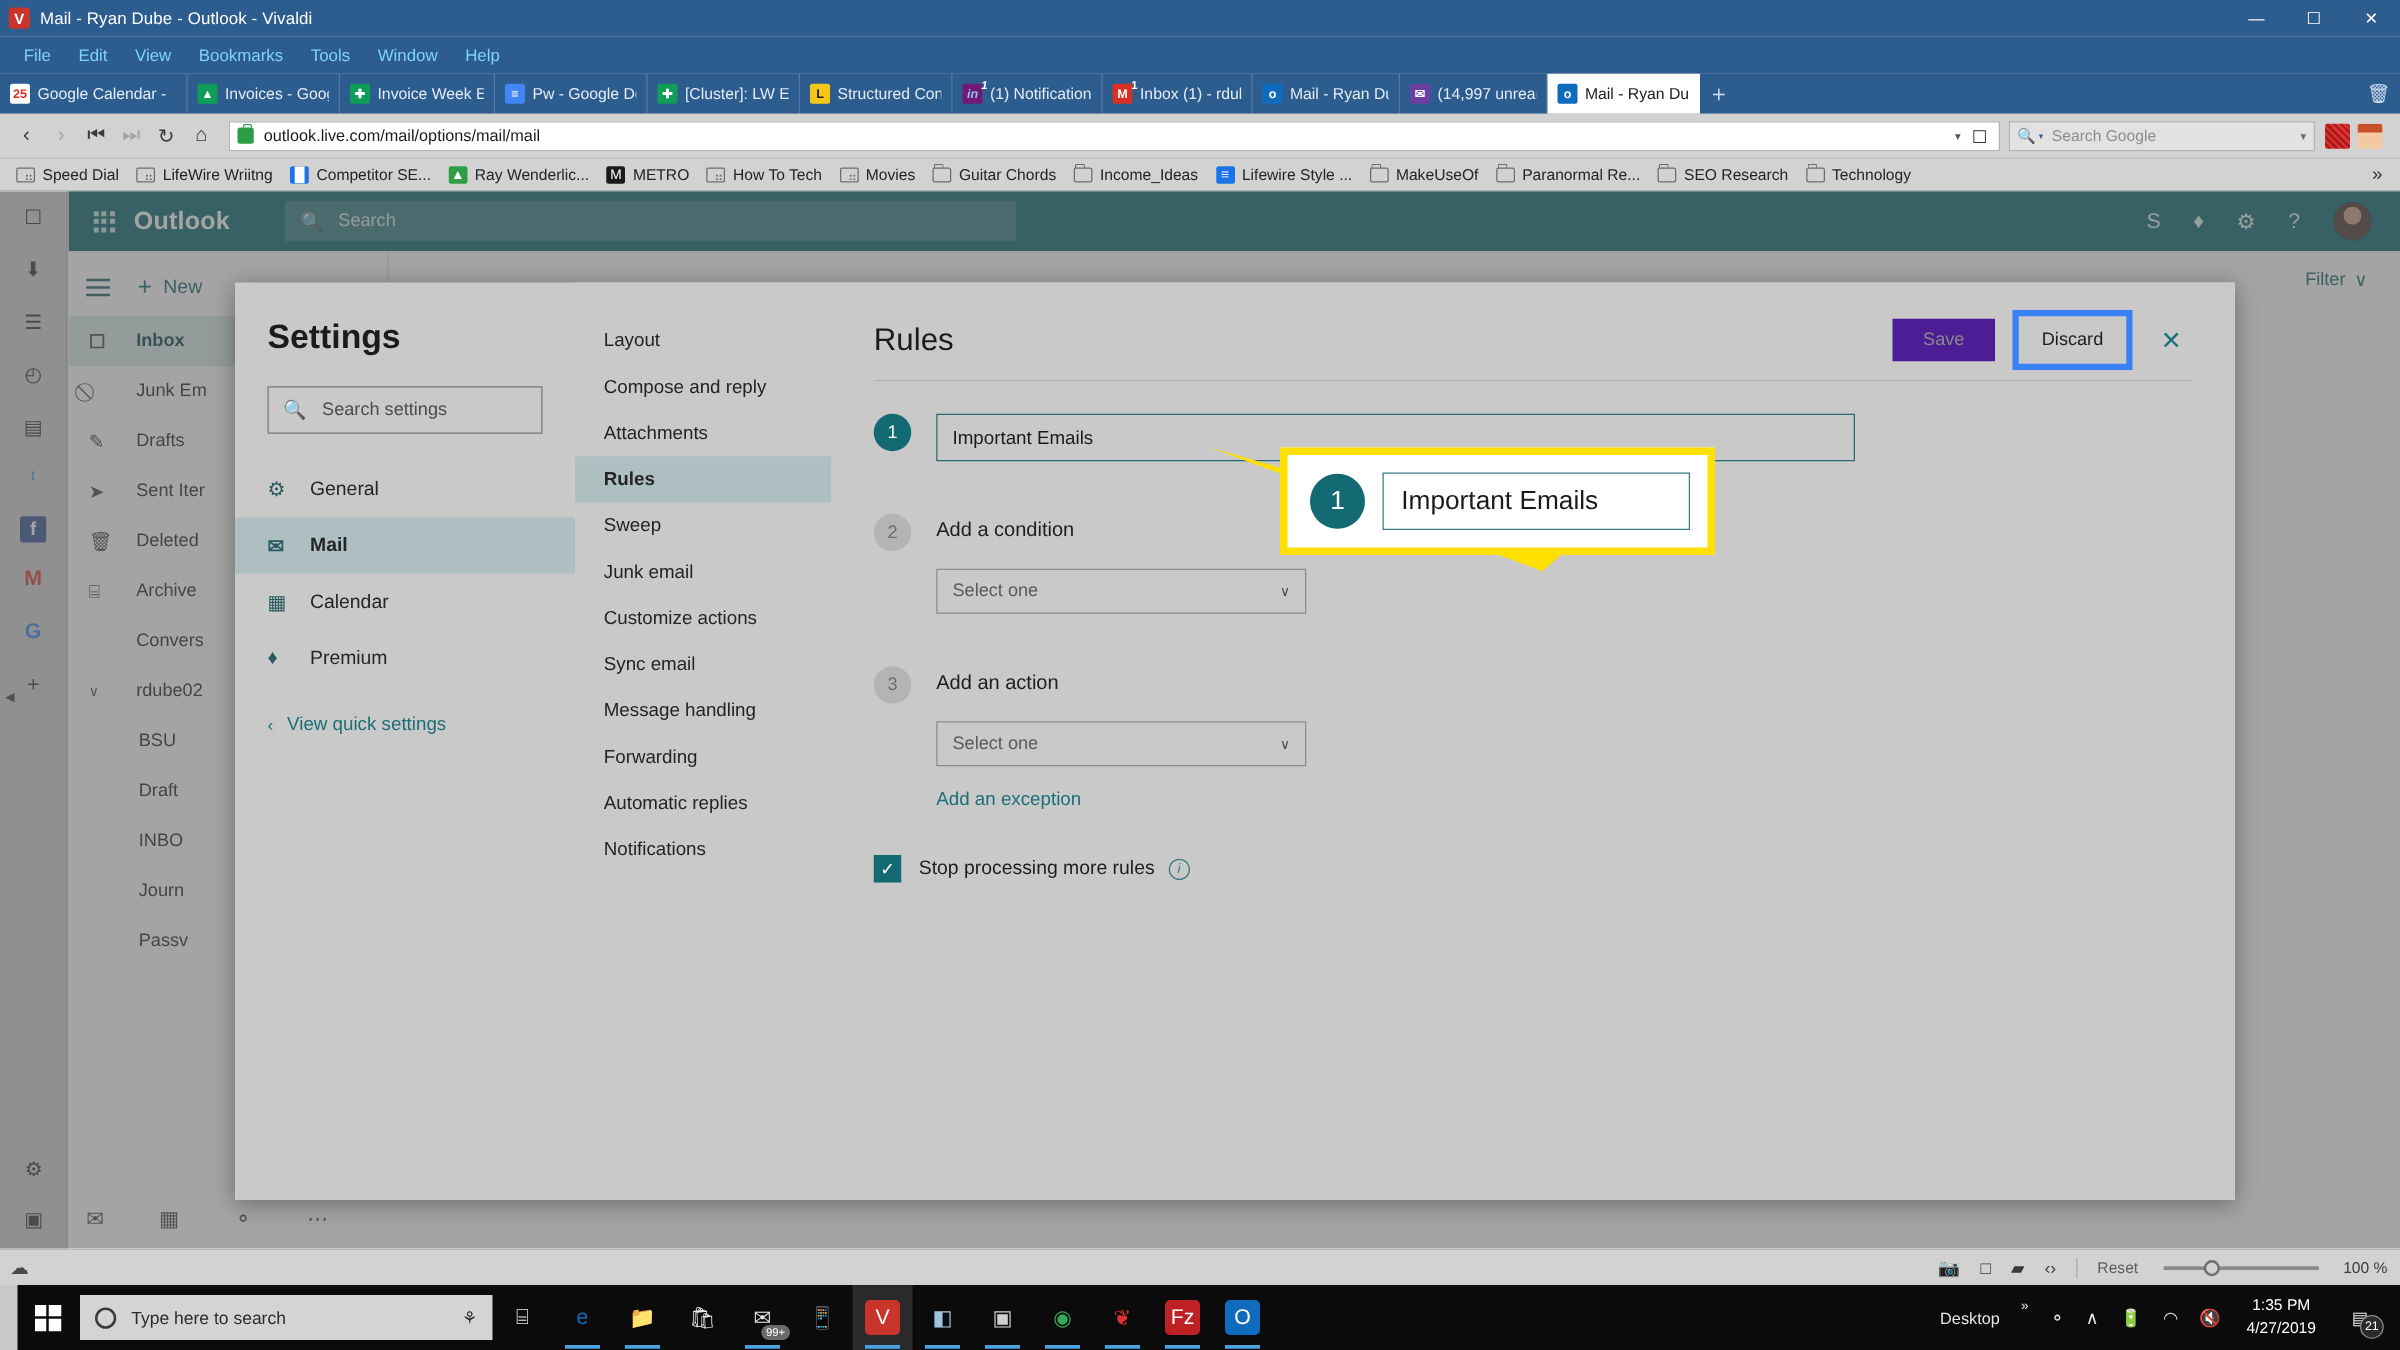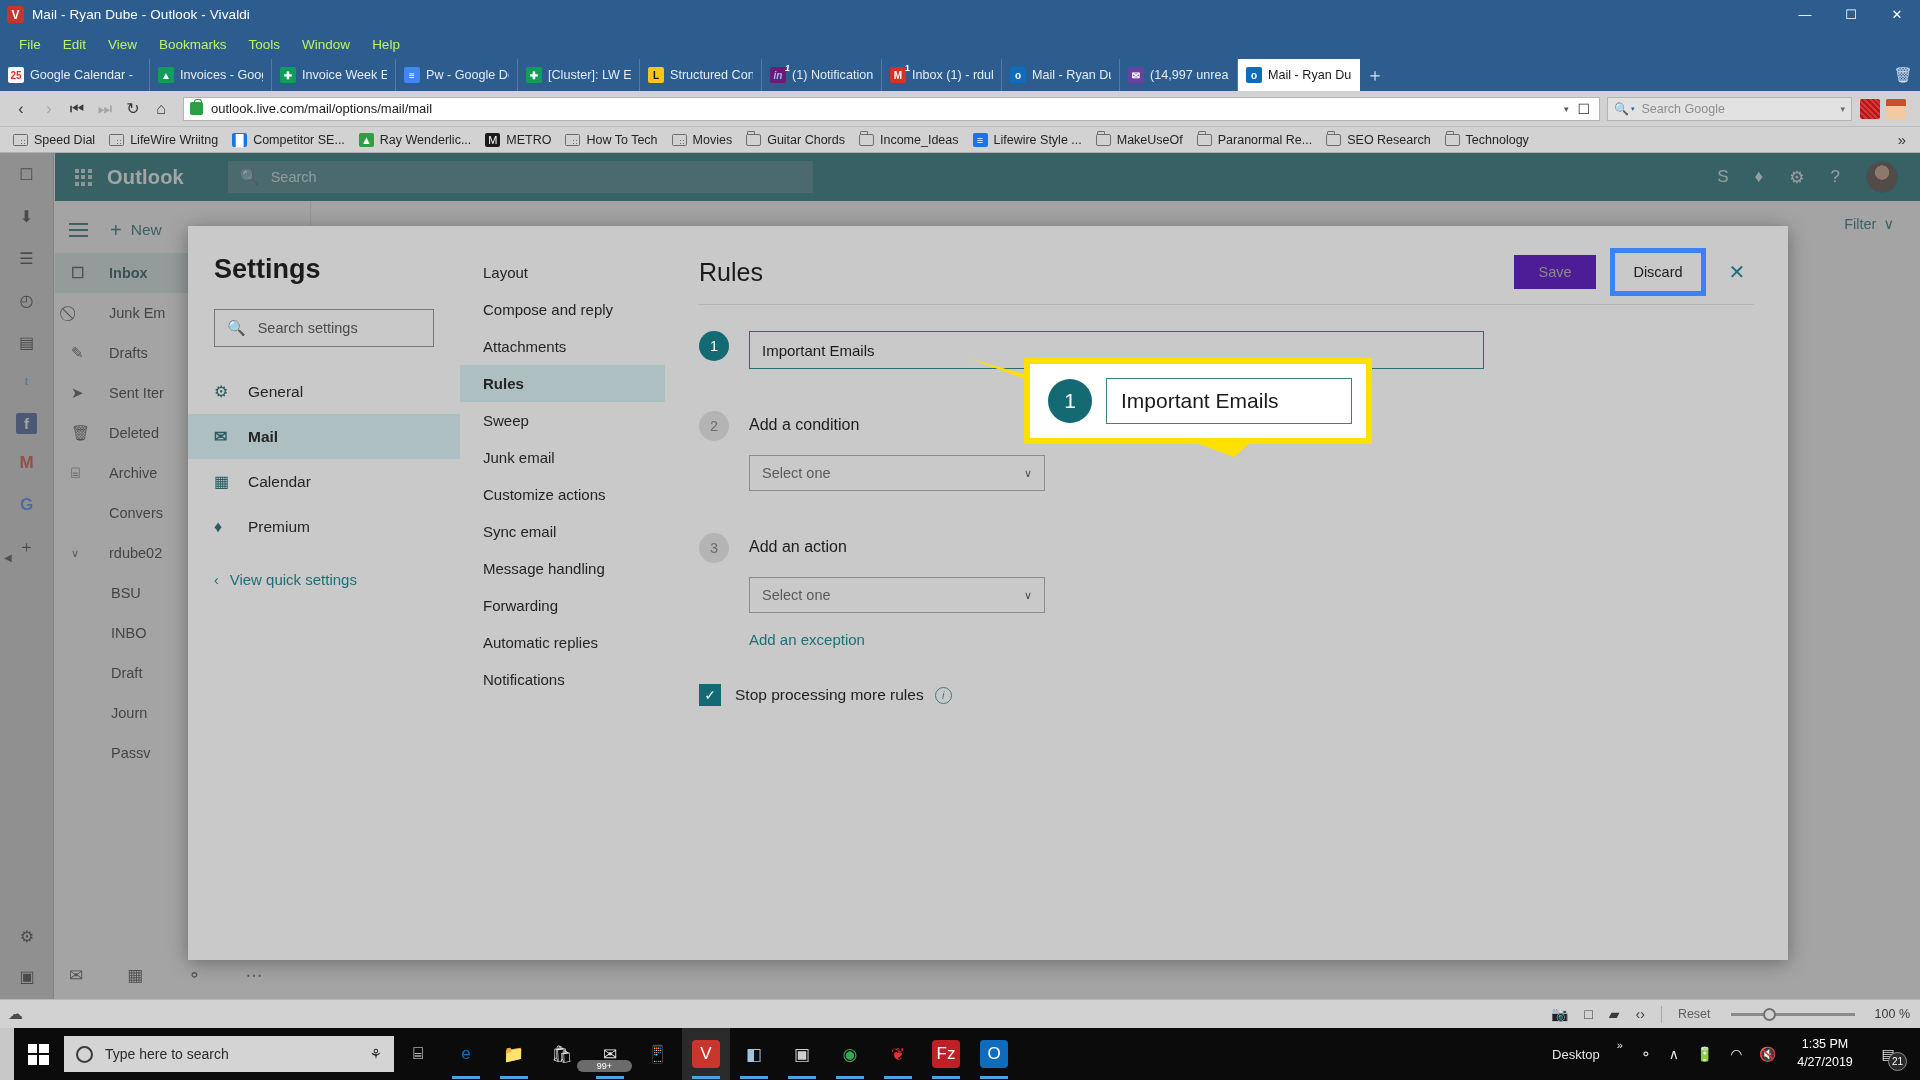--- a/index.html
+++ b/index.html
@@ -29,21 +29,21 @@
     width: 46px; height: 29px; display: flex; align-items: center;
     justify-content: center; color: #fff; font-size: 13px;
   }
 
   
   .menubar {
     position: absolute; top: 29px; left: 0; width: 1920px; height: 30px;
     background: #2d5c8f; display: flex; align-items: center; padding-left: 8px;
   }
   .menu-item {
-    color: #bef264; font-size: 13.5px; padding: 4px 11px; border-radius: 2px;
+    color: #7dd3fc; font-size: 13.5px; padding: 4px 11px; border-radius: 2px;
   }
 
   
   .tabstrip {
     position: absolute; top: 59px; left: 0; width: 1920px; height: 32px;
     background: #2d5c8f; display: flex; align-items: flex-end;
   }
   .tab {
     height: 32px; display: flex; align-items: center;
     padding: 0 8px; min-width: 0; flex: 0 0 auto;
@@ -702,24 +702,24 @@
                 <span>Convers</span>
               </div>
               <div class="fold-item">
                 <span class="chev">∨</span>
                 <span>rdube02</span>
               </div>
               <div class="fold-item indent1">
                 <span>BSU</span>
               </div>
               <div class="fold-item indent1">
+                <span>Draft</span>
+              </div>
+              <div class="fold-item indent1">
                 <span>INBO</span>
-              </div>
-              <div class="fold-item indent1">
-                <span>Draft</span>
               </div>
               <div class="fold-item indent1">
                 <span>Journ</span>
               </div>
               <div class="fold-item indent1">
                 <span>Passv</span>
               </div>
             </div>
         </div>
         <div class="ol-list">
@@ -886,21 +886,21 @@
           <span class="ti" style="color: rgb(15, 108, 189); background: transparent;">e</span>
         </div>
         <div class="tb-item running">
           <span class="ti" style="color: rgb(232, 181, 90); background: transparent;">📁</span>
         </div>
         <div class="tb-item">
           <span class="ti" style="color: rgb(232, 232, 232); background: transparent;">🛍</span>
         </div>
         <div class="tb-item running">
           <span class="ti" style="color: rgb(232, 232, 232); background: transparent;">✉</span>
-          <span style="position: absolute; bottom: 8px; right: 2px; background: rgb(107, 107, 107); color: rgb(255, 255, 255); font-size: 9px; border-radius: 9px; padding: 1px 20px;">99+</span>
+          <span style="position: absolute; bottom: 8px; right: 2px; background: rgb(107, 107, 107); color: rgb(255, 255, 255); font-size: 9px; border-radius: 9px; padding: 1px 4px;">99+</span>
         </div>
         <div class="tb-item">
           <span class="ti" style="color: rgb(232, 232, 232); background: transparent;">📱</span>
         </div>
         <div class="tb-item active running">
           <span class="ti" style="color: rgb(255, 255, 255); background: rgb(201, 52, 44); border-radius: 4px;">V</span>
         </div>
         <div class="tb-item running">
           <span class="ti" style="color: rgb(159, 196, 224); background: transparent;">◧</span>
         </div>

